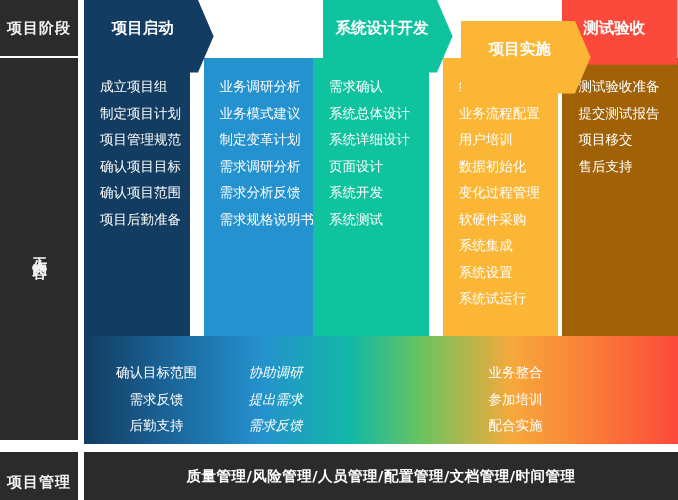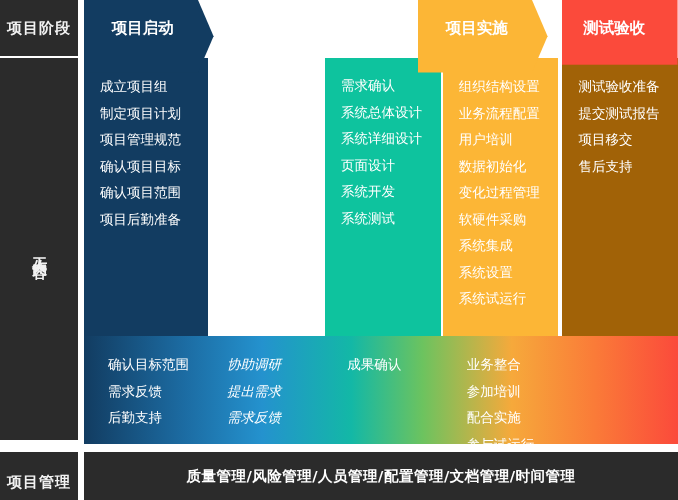--- a/index.html
+++ b/index.html
@@ -60,21 +60,21 @@
   
   #band{
     position:absolute;left:84px;top:336px;width:594px;height:108px;
     background:linear-gradient(90deg,
       #123c61 0%, #1c6ca3 17%, #2492ce 30%,
       #13b8a6 45%, #6cc35f 57%, #f6a93b 72%,
       #fa7b38 86%, #fb4a3b 100%);
   }
   #band .cols{position:absolute;inset:0;}
   #band .bcol{position:absolute;top:0;height:100%;}
-  #band ul{list-style:none;margin:8px;padding:14px 0 0 16px;}
+  #band ul{list-style:none;margin:16px;padding:14px 0 0 16px;text-align:right;}
   #band li{
     color:#ffffff;font-size:13.5px;line-height:1;
     margin-bottom:13px;white-space:nowrap;
   }
 
   
   #pm-bar{
     position:absolute;left:84px;top:452px;width:594px;height:48px;
     background:#2b2b2b;color:#ffffff;
     display:flex;align-items:center;justify-content:center;
@@ -99,46 +99,62 @@
   </div>
 
   <div class="hdr" id="h0" style="left: 84px; width: 129.6px; z-index: 10;">
     <svg class="shape" viewBox="0 0 100 56" preserveAspectRatio="none">
       <polygon points="0,0 88,0 100,28 88,56 0,56" fill="#123c61"></polygon>
     </svg>
     <div class="inner">项目启动</div>
   </div>
 
 
-
-  <div class="hdr" id="h3" style="left: 418px; width: 129.6px; z-index: 7;">
+  <div class="hdr" id="h2" style="left: 323.2px; width: 129.6px; z-index: 8;">
+    <svg class="shape" viewBox="0 0 100 56" preserveAspectRatio="none">
+      <polygon points="0,0 88,0 100,28 88,56 0,56" fill="#0ec39e"></polygon>
+    </svg>
+    <div class="inner">系统设计开发</div>
+  </div>
+
+  <div class="hdr" id="h3" style="left: 461px; width: 129.6px; z-index: 7; margin-top: 21px;">
     <svg class="shape" viewBox="0 0 100 56" preserveAspectRatio="none">
       <polygon points="0,0 88,0 100,28 88,56 0,56" fill="#fcb636"></polygon>
     </svg>
     <div class="inner">项目实施</div>
   </div>
 
   <div class="hdr" id="h4" style="left: 562.4px; width: 115.6px; z-index: 6;">
     <svg class="shape" viewBox="0 0 100 56" preserveAspectRatio="none">
       <rect x="0" y="0" width="100" height="56" fill="#fb4a3b"></rect>
     </svg>
     <div class="inner">测试验收</div>
   </div>
 
-  <div class="panel" id="p0" style="left: 84px; width: 124px; height: 278px; background: rgb(18, 60, 97);">
+  <div class="panel" id="p0" style="left: 84px; width: 106px; height: 278px; background: rgb(18, 60, 97);">
       <ul>
         <li>成立项目组</li>
         <li>制定项目计划</li>
         <li>项目管理规范</li>
         <li>确认项目目标</li>
         <li>确认项目范围</li>
         <li>项目后勤准备</li>
       </ul>
     </div>
-  <div class="panel" id="p2" style="left: 325px; width: 115.6px; height: 278px; background: rgb(14, 195, 158); font-family: Liberation Mono, monospace;">
+  <div class="panel" id="p1" style="left: 203.6px; width: 115.6px; height: 278px; background: rgb(36, 146, 206);">
+      <ul>
+        <li>业务调研分析</li>
+        <li>业务模式建议</li>
+        <li>制定变革计划</li>
+        <li>需求调研分析</li>
+        <li>需求分析反馈</li>
+        <li>需求规格说明书</li>
+      </ul>
+    </div>
+  <div class="panel" id="p2" style="left: 313px; width: 115.6px; height: 278px; background: rgb(14, 195, 158);">
       <ul>
         <li>需求确认</li>
         <li>系统总体设计</li>
         <li>系统详细设计</li>
         <li>页面设计</li>
         <li>系统开发</li>
         <li>系统测试</li>
       </ul>
     </div>
   <div class="panel" id="p3" style="left: 442.8px; width: 115.6px; height: 278px; background: rgb(252, 182, 54);">
@@ -172,25 +188,20 @@
             <li>后勤支持</li>
           </ul>
         </div>
       <div class="bcol" id="b1" style="left: 119px; width: 115.6px; font-style: italic;">
           <ul>
             <li>协助调研</li>
             <li>提出需求</li>
             <li>需求反馈</li>
           </ul>
         </div>
-      <div class="bcol" id="b2" style="left: 239.2px; width: 115.6px;">
-          <ul>
-            <li>成果确认</li>
-          </ul>
-        </div>
       <div class="bcol" id="b3" style="left: 358.8px; width: 115.6px;">
           <ul>
             <li>业务整合</li>
             <li>参加培训</li>
             <li>配合实施</li>
             <li>参与试运行</li>
           </ul>
         </div>
     </div>
   </div>

